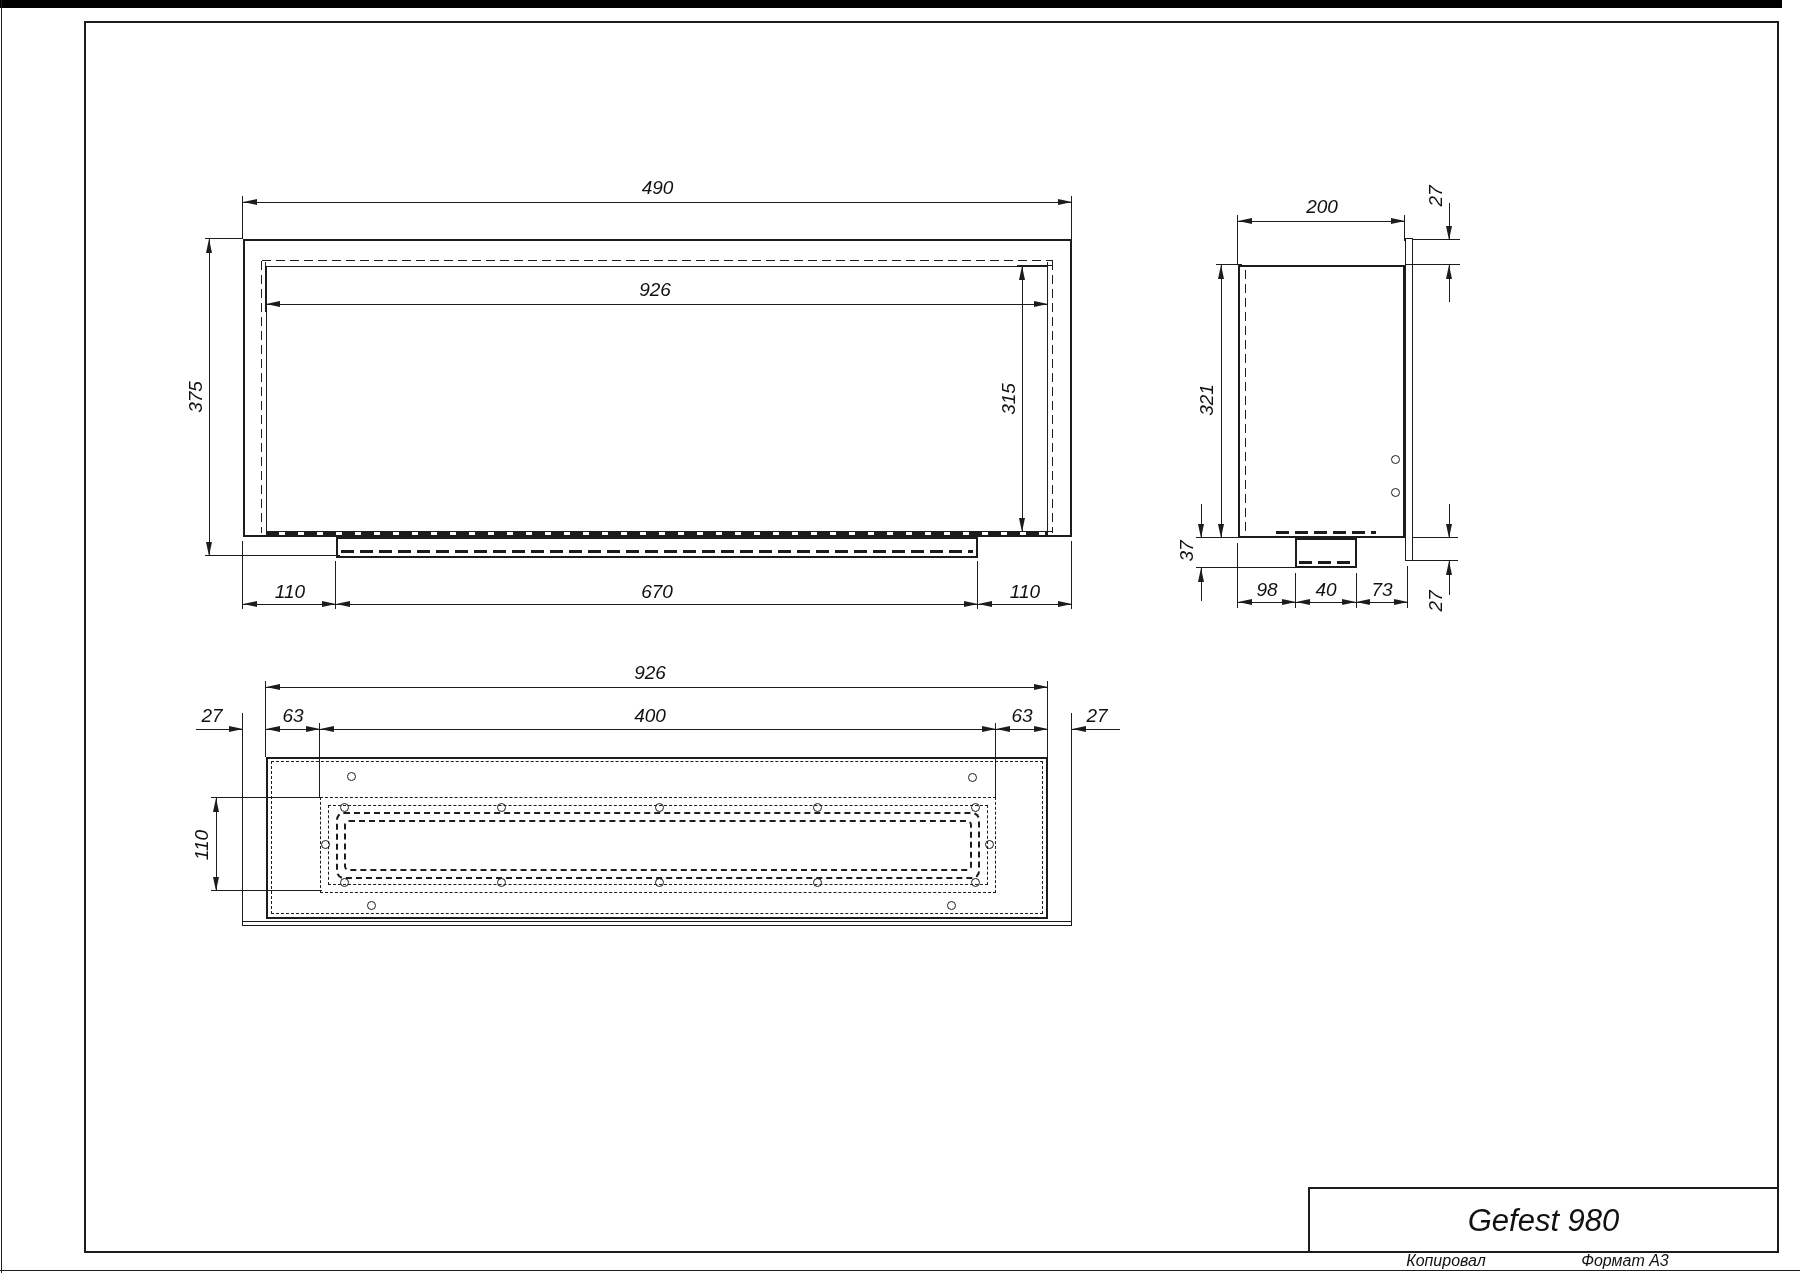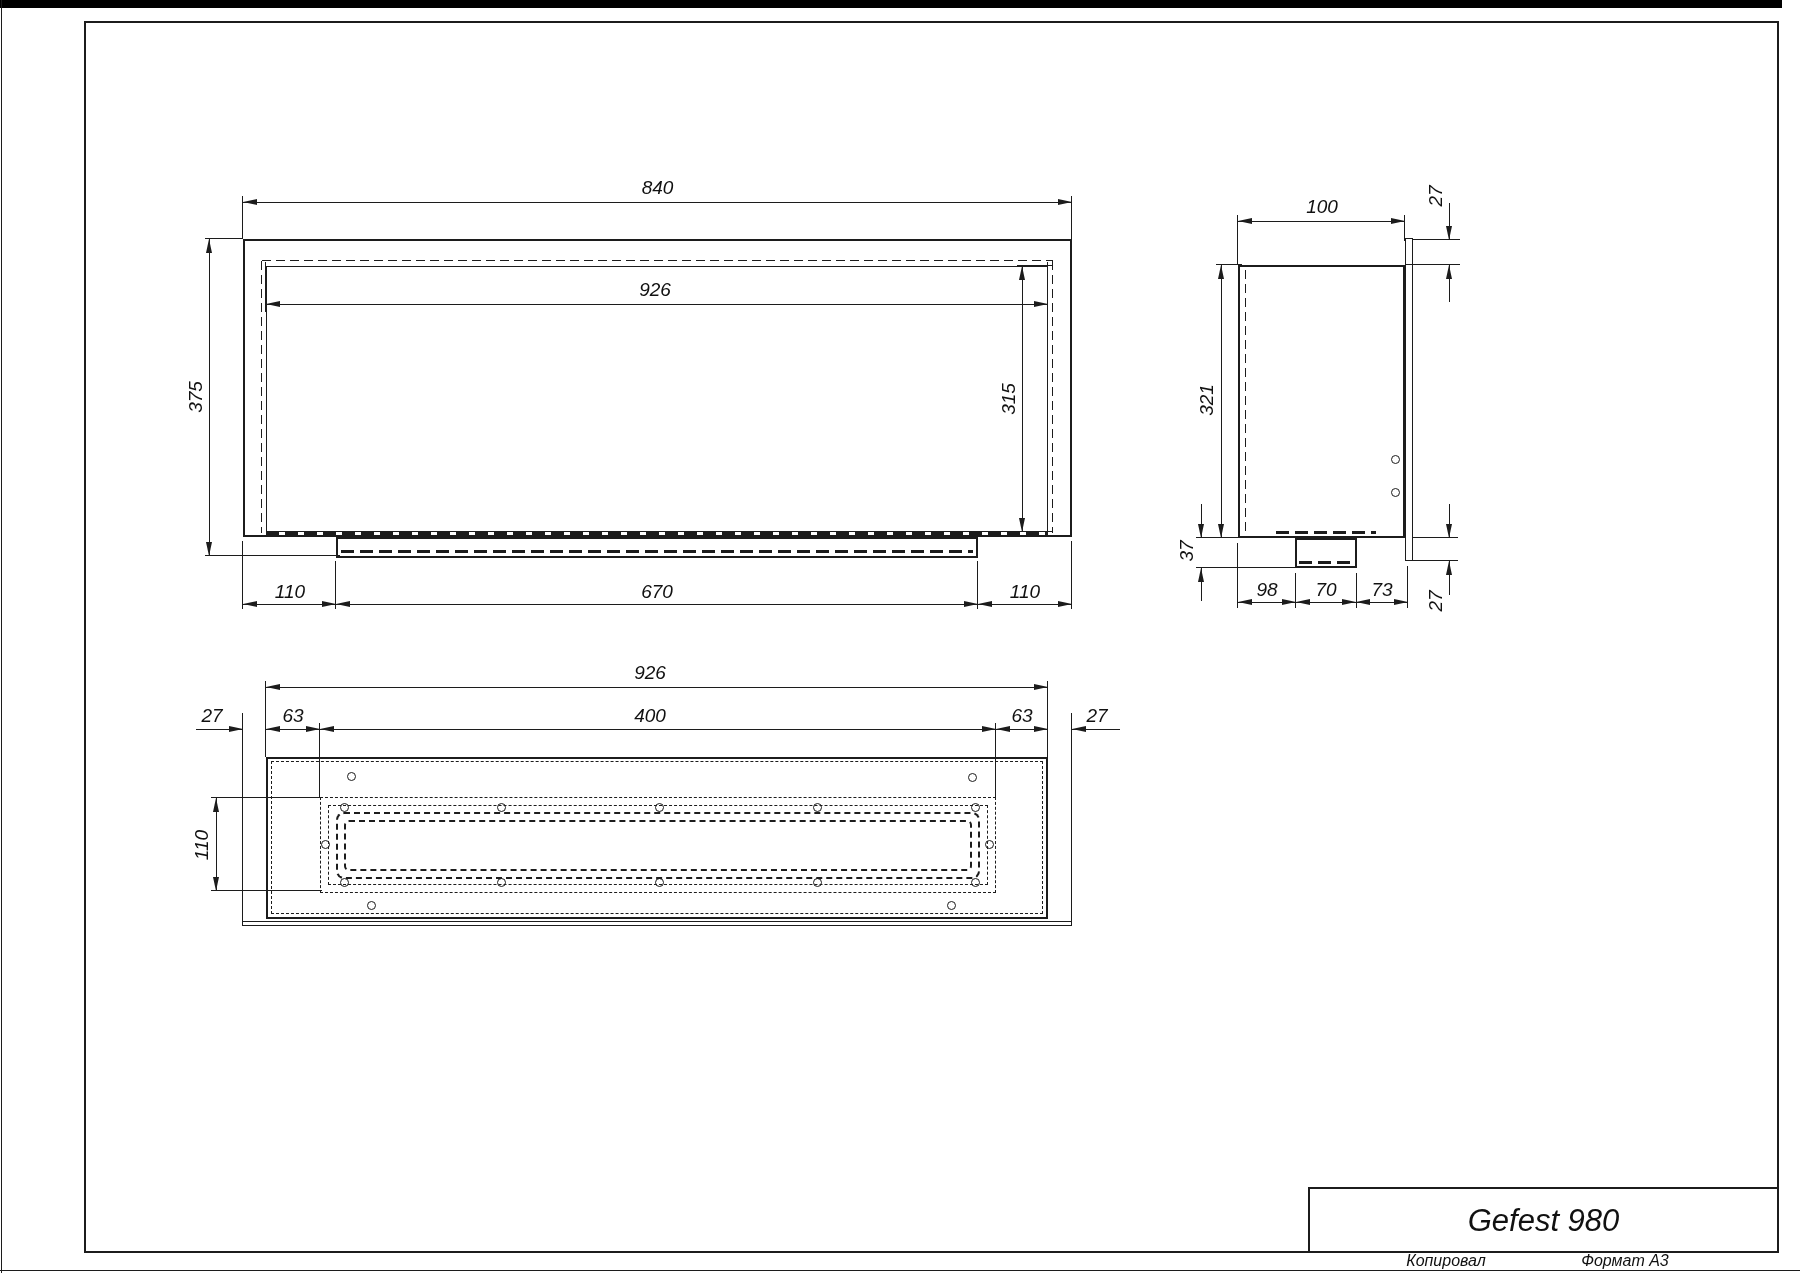--- a/index.html
+++ b/index.html
@@ -49,21 +49,21 @@
     <div class="h2" style="left:84px;top:1251px;width:1695px;"></div>
   </div>
 
   <div class="layer">
 
     <div class="v" style="left:242px;top:196px;height:43px;"></div>
     <div class="v" style="left:1071px;top:196px;height:43px;"></div>
     <div class="h" style="left:243px;top:202px;width:829px;"></div>
     <div class="arl" style="left:243px;top:199px;"></div>
     <div class="arr" style="left:1058px;top:199px;"></div>
-    <div class="dim" style="left:610px;top:177px;width:95px;">840</div>
+    <div class="dim" style="left:610px;top:177px;width:95px;">490</div>
 
     <div class="rect" style="left:243px;top:239px;width:829px;height:298px;"></div>
 
     <div class="dh" style="left:262px;top:260px;width:791px;"></div>
     <div class="dv" style="left:261px;top:261px;height:272px;"></div>
     <div class="dv" style="left:1052px;top:261px;height:272px;"></div>
     <div class="rect1" style="left:266px;top:266px;width:782px;height:266px;"></div>
 
     <div class="v" style="left:265px;top:262px;height:50px;"></div>
     <div class="v" style="left:1047px;top:262px;height:50px;"></div>
@@ -106,21 +106,21 @@
     <div class="dim" style="left:990px;top:581px;width:70px;">110</div>
   </div>
 
   <div class="layer">
 
     <div class="v" style="left:1237px;top:215px;height:50px;"></div>
     <div class="v" style="left:1404px;top:215px;height:26px;"></div>
     <div class="h" style="left:1238px;top:221px;width:167px;"></div>
     <div class="arl" style="left:1238px;top:218px;"></div>
     <div class="arr" style="left:1391px;top:218px;"></div>
-    <div class="dim" style="left:1272px;top:196px;width:100px;">100</div>
+    <div class="dim" style="left:1272px;top:196px;width:100px;">200</div>
 
     <div class="rect" style="left:1238px;top:265px;width:167px;height:273px;"></div>
     <div class="rect1" style="left:1405px;top:238px;width:8px;height:323px;"></div>
     <div class="dv" style="left:1245px;top:270px;height:264px;"></div>
     <div class="circle" style="left:1391px;top:455px;"></div>
     <div class="circle" style="left:1391px;top:488px;"></div>
 
     <div class="h" style="left:1412px;top:239px;width:48px;"></div>
     <div class="h" style="left:1405px;top:264px;width:55px;"></div>
     <div class="v" style="left:1449px;top:203px;height:37px;"></div>
@@ -152,21 +152,21 @@
     <div class="v" style="left:1356px;top:573px;height:35px;"></div>
     <div class="v" style="left:1407px;top:566px;height:42px;"></div>
     <div class="h" style="left:1238px;top:602px;width:170px;"></div>
     <div class="arl" style="left:1238px;top:599px;"></div>
     <div class="arr" style="left:1282px;top:599px;"></div>
     <div class="arl" style="left:1296px;top:599px;"></div>
     <div class="arr" style="left:1342px;top:599px;"></div>
     <div class="arl" style="left:1356px;top:599px;"></div>
     <div class="arr" style="left:1394px;top:599px;"></div>
     <div class="dim" style="left:1237px;top:579px;width:60px;">98</div>
-    <div class="dim" style="left:1296px;top:579px;width:60px;">70</div>
+    <div class="dim" style="left:1296px;top:579px;width:60px;">40</div>
     <div class="dim" style="left:1352px;top:579px;width:60px;">73</div>
 
     <div class="h" style="left:1412px;top:537px;width:46px;"></div>
     <div class="h" style="left:1412px;top:560px;width:46px;"></div>
     <div class="v" style="left:1449px;top:504px;height:34px;"></div>
     <div class="ard" style="left:1446px;top:524px;"></div>
     <div class="v" style="left:1449px;top:561px;height:34px;"></div>
     <div class="aru" style="left:1446px;top:561px;"></div>
     <div class="dimv" style="left:1436px;top:601px;">27</div>
   </div>

